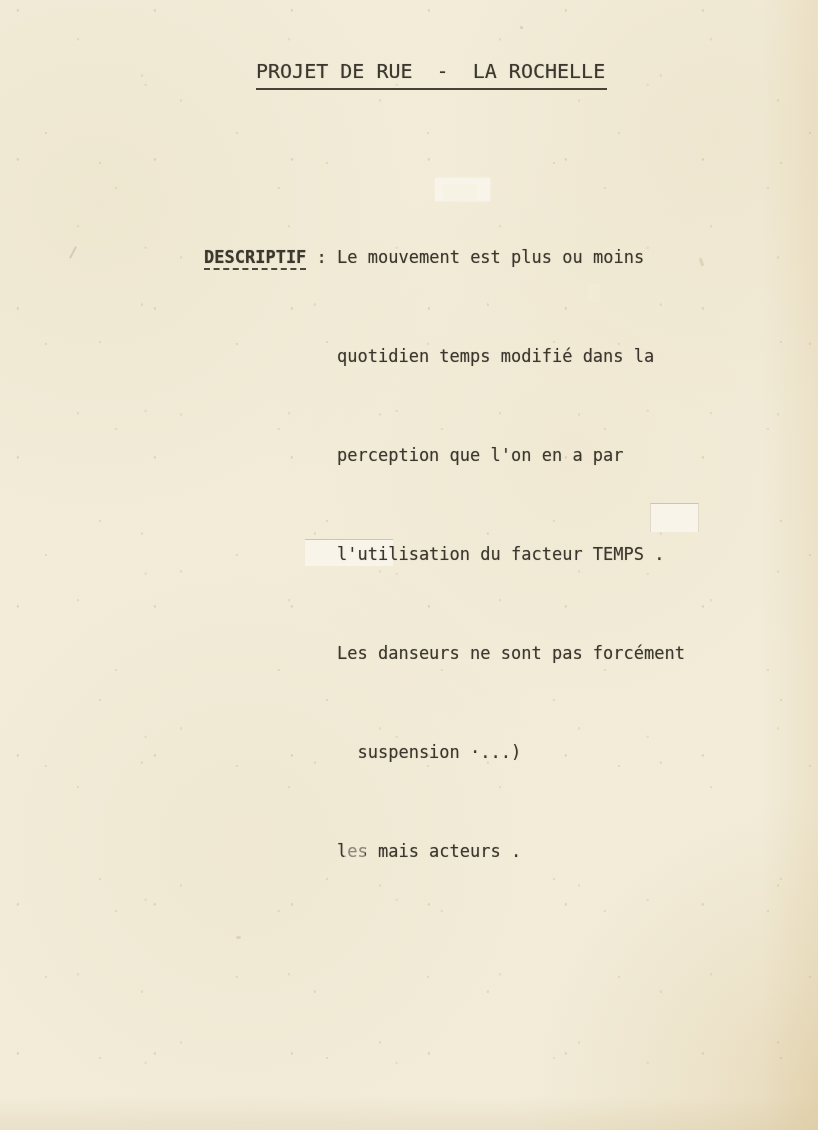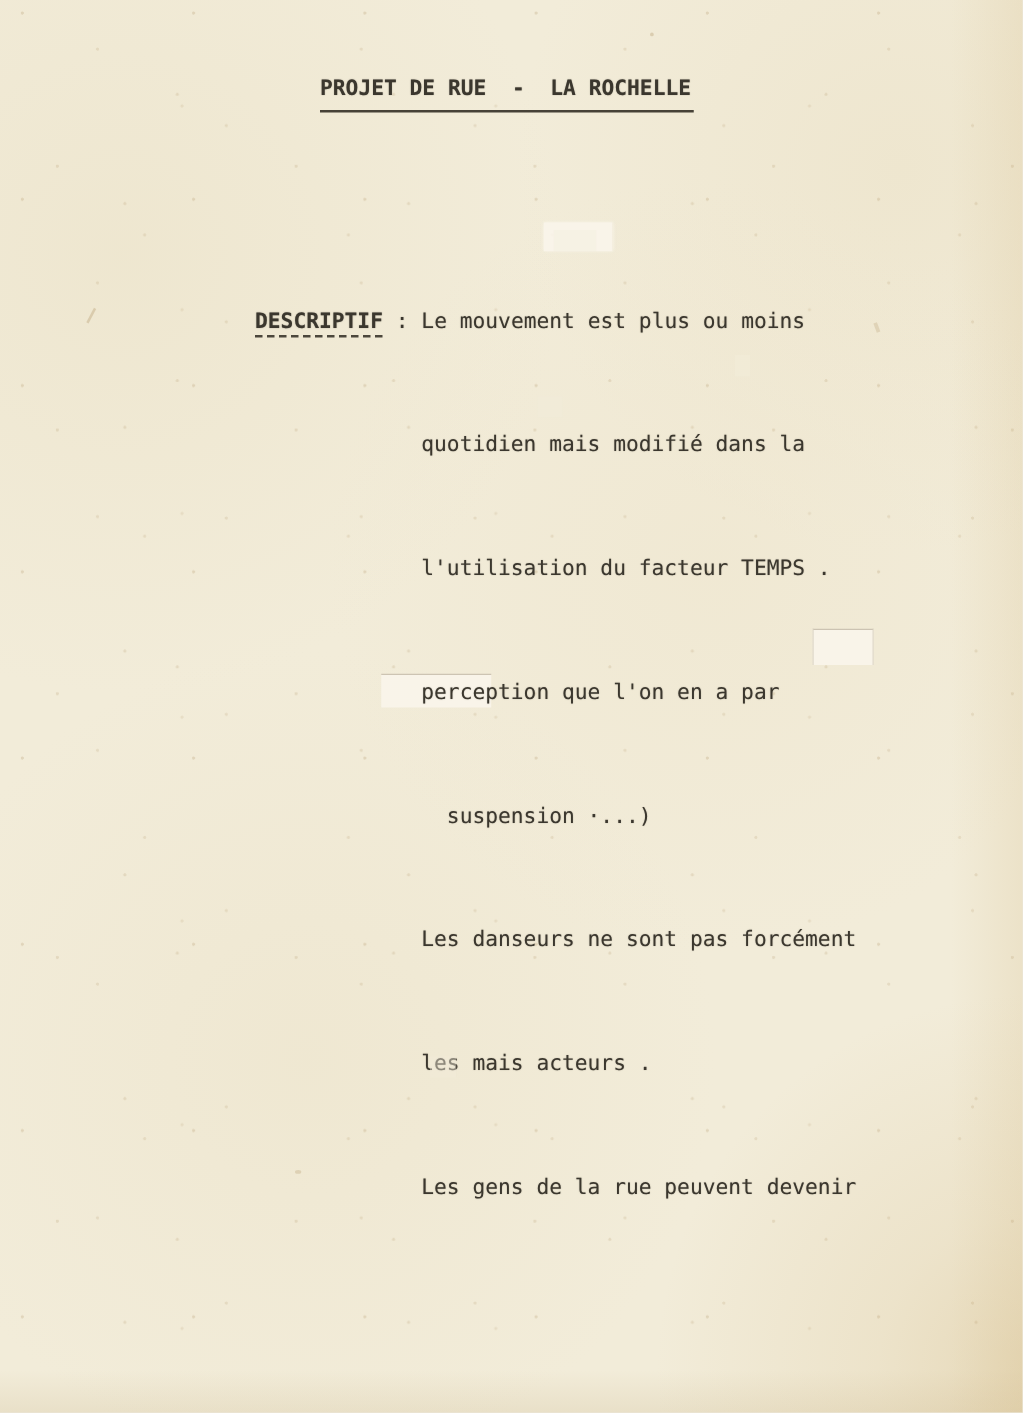--- a/index.html
+++ b/index.html
@@ -28,21 +28,21 @@
       radial-gradient(circle 1px at 82% 33%, rgba(164,132,82,0.18) 0 1px, transparent 1.5px),
       radial-gradient(circle 1px at 58% 52%, rgba(164,132,82,0.14) 0 1px, transparent 1.5px),
       radial-gradient(circle 1px at 24% 63%, rgba(164,132,82,0.18) 0 1px, transparent 1.5px),
       radial-gradient(circle 1px at 71% 78%, rgba(164,132,82,0.16) 0 1px, transparent 1.5px),
       radial-gradient(circle 1px at 44% 91%, rgba(164,132,82,0.18) 0 1px, transparent 1.5px),
       radial-gradient(circle 1px at 91% 64%, rgba(164,132,82,0.16) 0 1px, transparent 1.5px);
     background-size:137px 149px, 211px 187px, 173px 229px, 251px 163px, 191px 211px, 163px 241px, 227px 179px, 199px 157px;
   }
   .title{
     position:absolute;left:256px;top:61px;z-index:2;
-    font-size:17px;line-height:21px;font-weight:bold;
+    font-size:20px;line-height:21px;font-weight:normal;
     white-space:pre;letter-spacing:0px;
     padding:0 2px 6px 0;
     border-bottom:2px solid rgba(47,42,33,0.88);
     text-shadow:0 0 1px rgba(59,55,46,0.45);
   }
   .text-block{
     position:absolute;left:180px;top:175px;z-index:2;
     font-size:17px;line-height:33px;white-space:pre;
     text-shadow:0 0 1px rgba(59,55,46,0.40);
   }
@@ -85,27 +85,26 @@
 
   <div class="fleck fleck-1"></div>
   <div class="fleck fleck-2"></div>
   <div class="fleck fleck-3"></div>
   <div class="fleck fleck-4"></div>
 
   <div class="title">PROJET DE RUE  -  LA ROCHELLE</div>
 
   <div class="text-block">
     <div class="line first"><span class="section-label">DESCRIPTIF</span><span> : </span><span>Le mouvement est plus ou moins</span></div>
-    <div class="line cont">quotidien mais modifié dans la</div>
+    <div class="line cont">quotidien temps modifié dans la</div>
+    <div class="line cont">perception que l'on en a par</div>
     <div class="line cont">l'utilisation du facteur TEMPS .</div>
-    <div class="line cont">perception que l'on en a par</div>
+    <div class="line cont">Les danseurs ne sont pas forcément</div>
     <div class="line cont">  suspension ·...)</div>
-    <div class="line cont">Les danseurs ne sont pas forcément</div>
     <div class="line cont">les mais acteurs .</div>
-    <div class="line cont">Les gens de la rue peuvent devenir</div>
     
     
     
     
     
     
     
     
     
     

